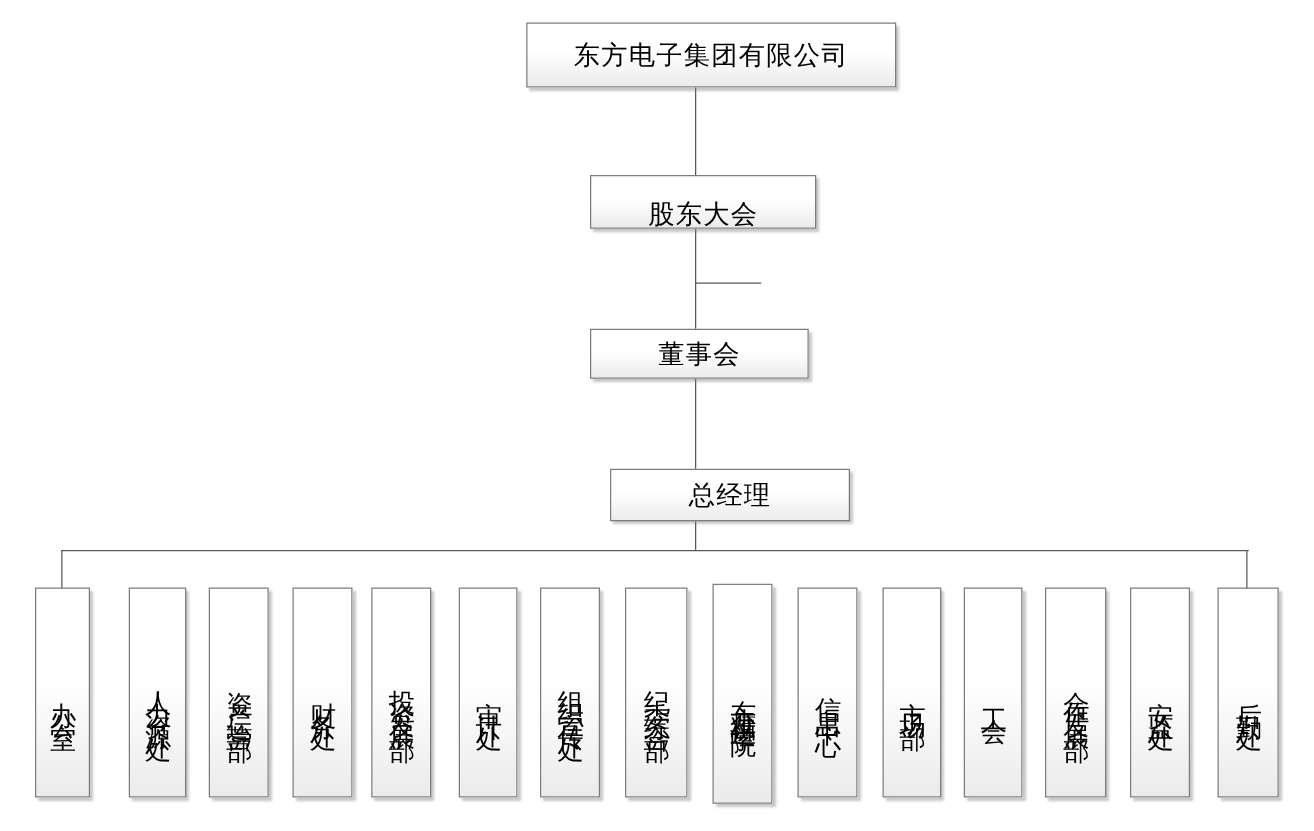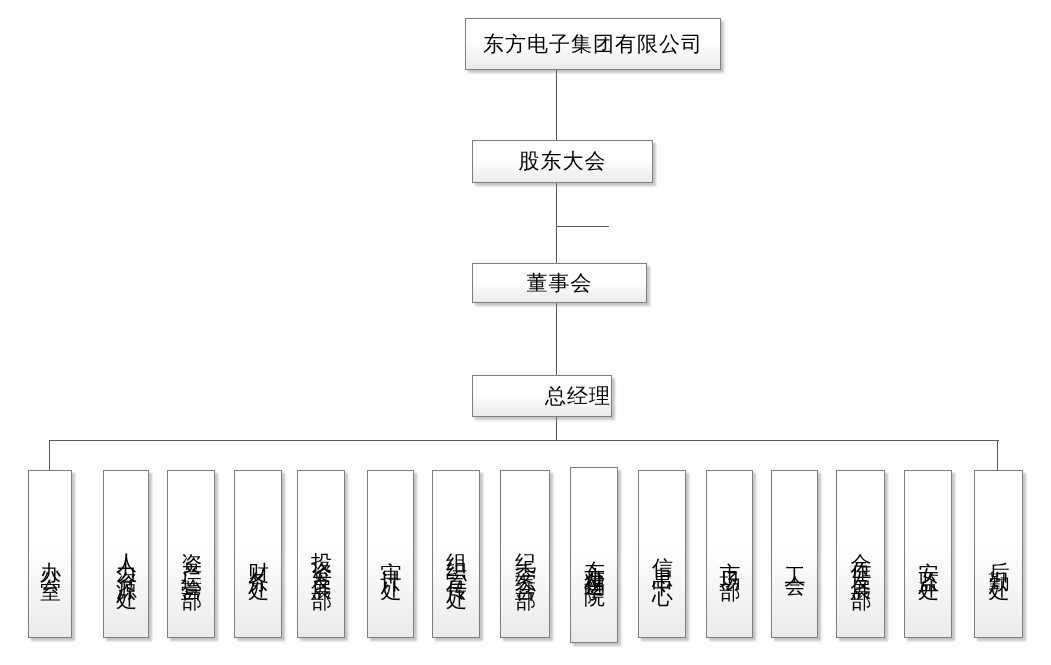--- a/index.html
+++ b/index.html
@@ -41,34 +41,34 @@
 
   <div class="line" style="left:556px;top:70px;width:1px;height:70px;"></div>
   <div class="line" style="left:556px;top:183px;width:1px;height:80px;"></div>
   <div class="line" style="left:556px;top:226px;width:53px;height:1px;"></div>
   <div class="line" style="left:556px;top:303px;width:1px;height:72px;"></div>
   <div class="line" style="left:556px;top:417px;width:1px;height:23px;"></div>
   <div class="line" style="left:49px;top:440px;width:950px;height:1px;"></div>
   <div class="line" style="left:49px;top:440px;width:1px;height:31px;"></div>
   <div class="line" style="left:997px;top:440px;width:1px;height:32px;"></div>
 
-  <div class="node hnode" style="left:421px;top:18px;width:256px;height:52px;margin-left:44px;">
+  <div class="node hnode" style="left:421px;top:18px;width:296px;height:52px;">
     <span>东方电子集团有限公司</span>
   </div>
 
-  <div class="node hnode" style="left:472px;top:140px;width:181px;height:43px;">
+  <div class="node hnode" style="left:472px;top:140px;width:181px;height:43px;align-items:flex-end;">
     <span>股东大会</span>
   </div>
 
 
   <div class="node hnode" style="left:472px;top:263px;width:175px;height:40px;">
     <span>董事会</span>
   </div>
 
-  <div class="node hnode" style="left:472px;top:375px;width:140px;height:42px;justify-content:flex-end;">
+  <div class="node hnode" style="left:488px;top:375px;width:192px;height:42px;">
     <span>总经理</span>
   </div>
 
   <div class="node vnode" style="left:28px;top:470px;width:44px;height:168px;">
     <span>办公室</span>
   </div>
   <div class="node vnode" style="left:103px;top:470px;width:46px;height:168px;">
     <span>人力资源处</span>
   </div>
   <div class="node vnode" style="left:167px;top:470px;width:48px;height:168px;">

